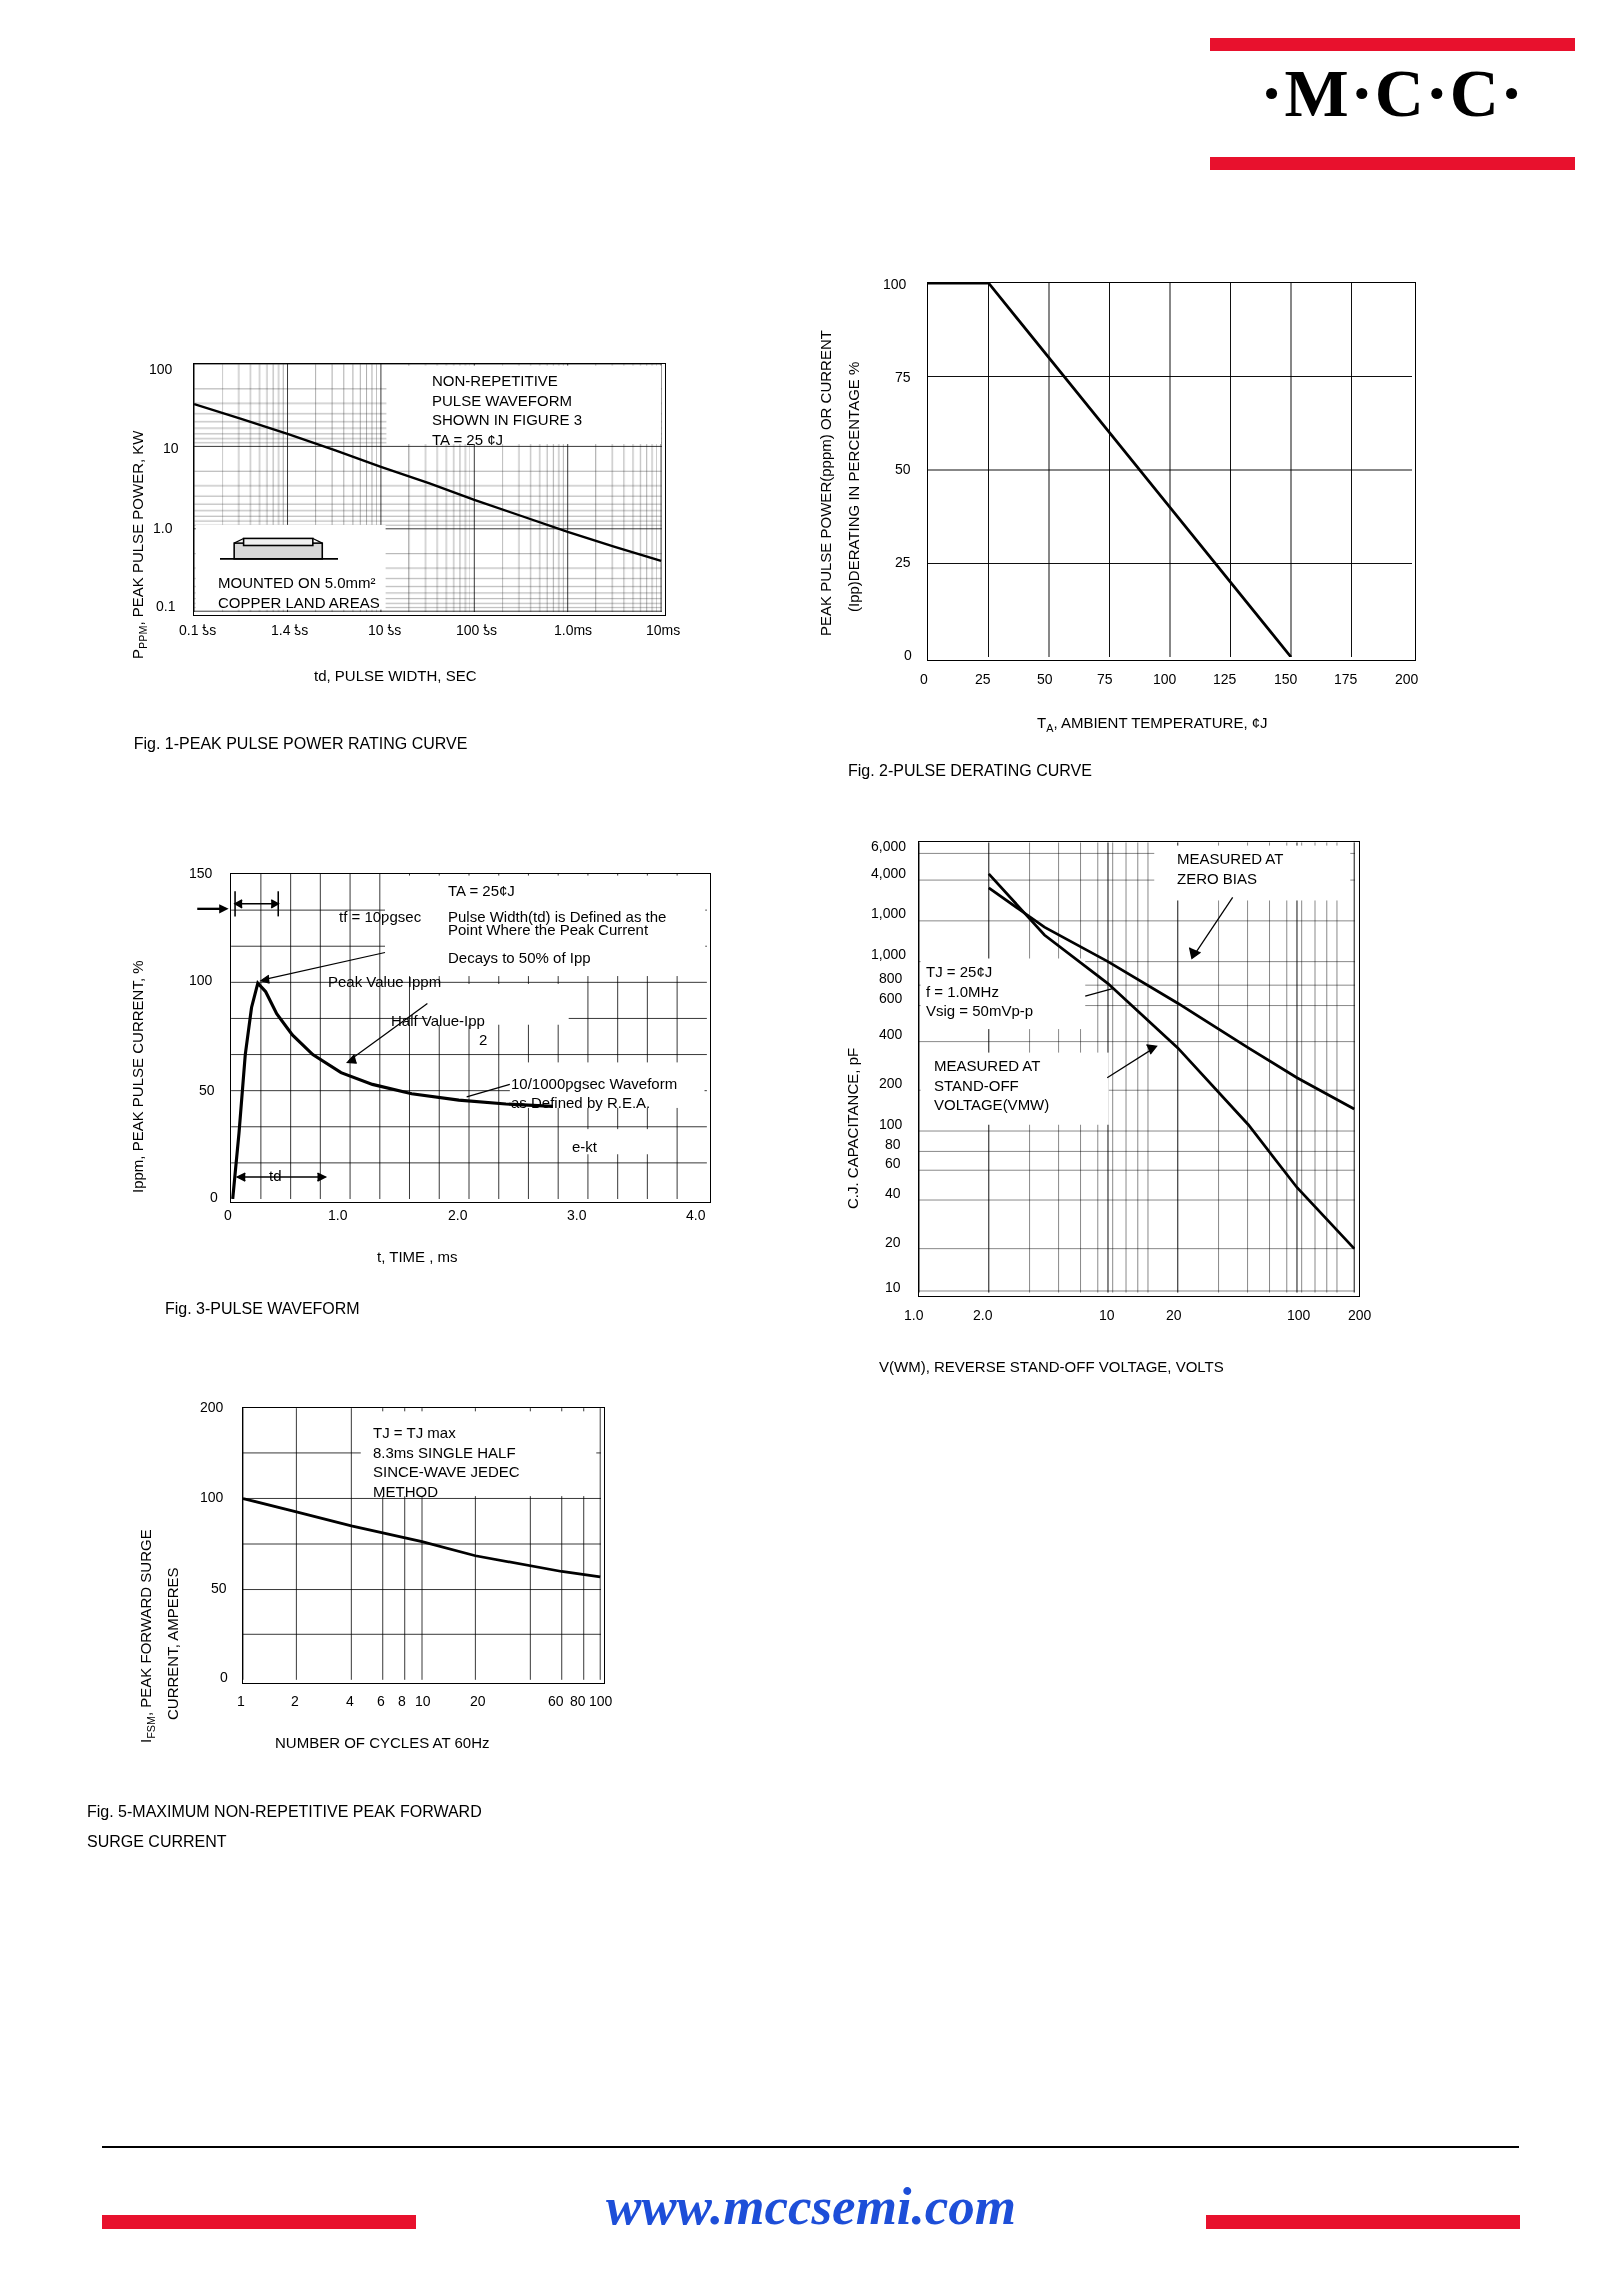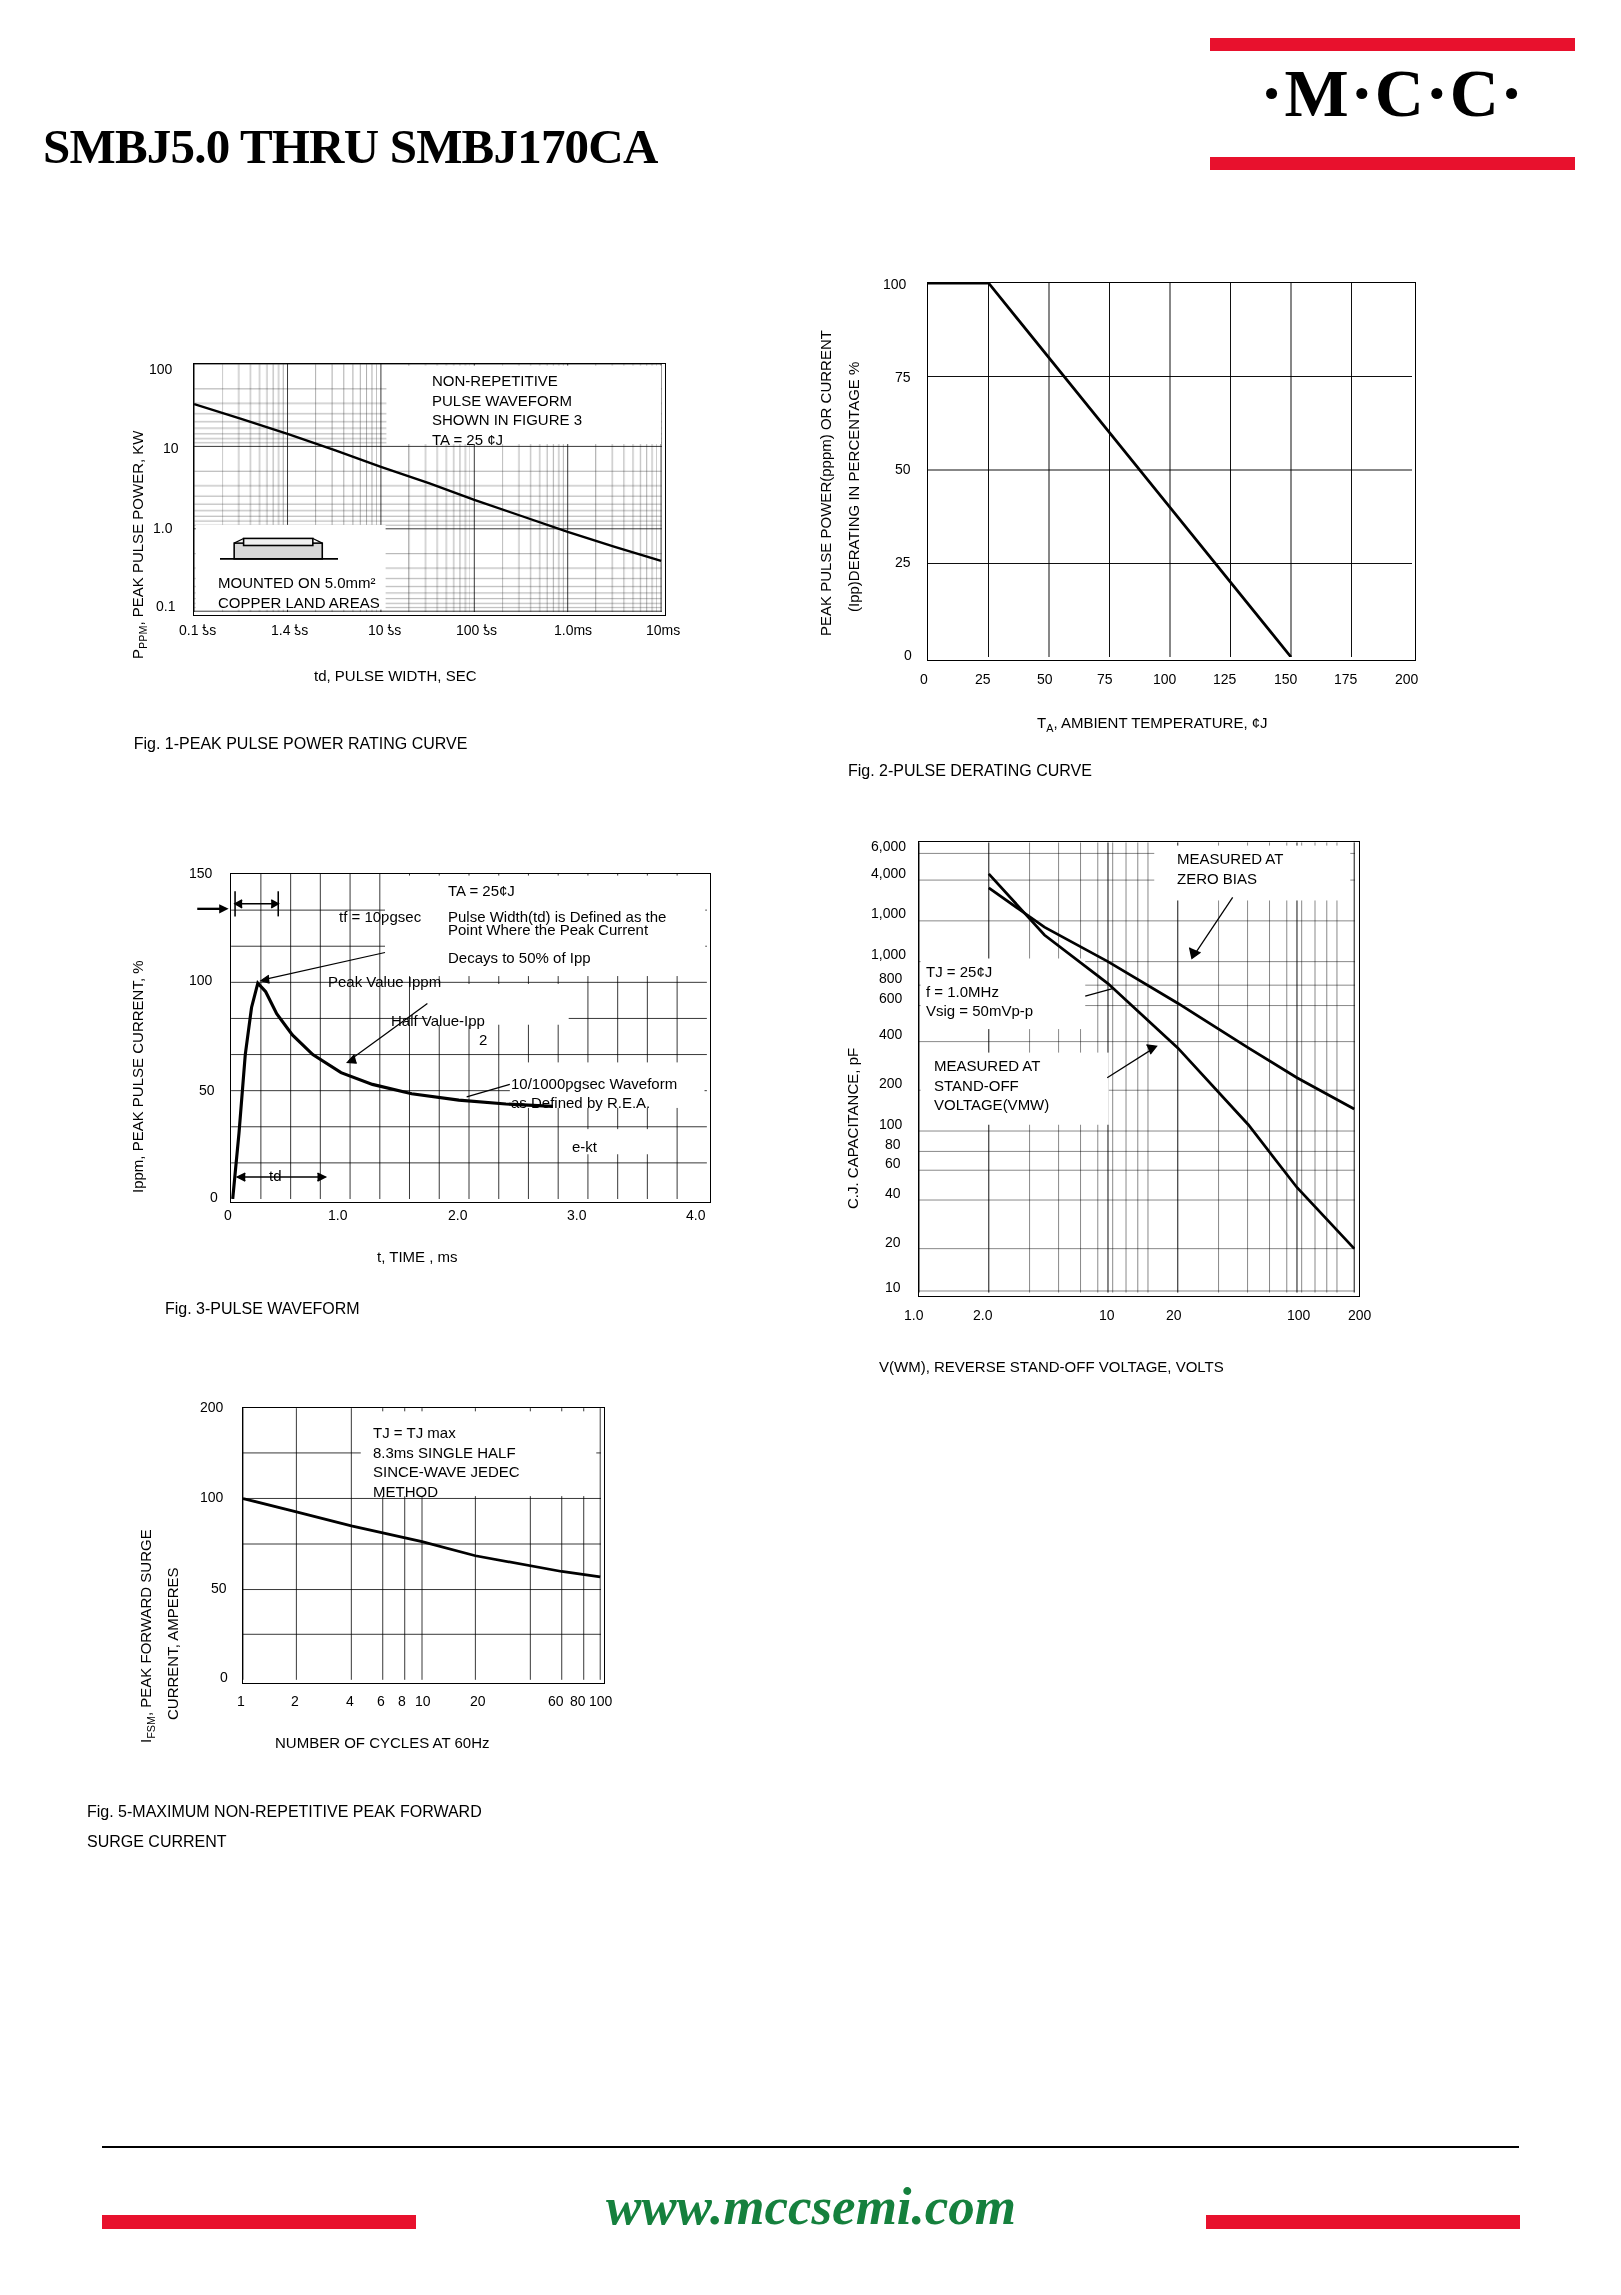--- a/index.html
+++ b/index.html
@@ -28,21 +28,21 @@
   }
 
   
   .footer{position:absolute;left:0;bottom:0;width:1622px;height:157px;}
   .foot-rule{position:absolute;left:102px;top:7.9px;width:1417px;height:2.4px;background:#000;}
   .foot-bar-l{position:absolute;left:102px;top:77px;width:314px;height:14px;background:#e8112d;}
   .foot-bar-r{position:absolute;right:102px;top:77px;width:314px;height:14px;background:#e8112d;}
   .foot-url{
     position:absolute;left:0;top:38px;width:1622px;text-align:center;
     font-family:"Liberation Serif", serif;font-style:italic;font-weight:bold;
-    font-size:53px;color:#15803d;
+    font-size:53px;color:#1d4ed8;
   }
 
   
   .fig{position:absolute;}
   .cap{
     position:absolute;text-align:left;font-size:16px;line-height:28px;
   }
   .ylab{
     position:absolute;transform-origin:0 0;transform:rotate(-90deg);
     font-size:15px;white-space:nowrap;
@@ -53,21 +53,20 @@
   .plot{position:absolute;border:1.6px solid #000;background:#fff;}
   svg{display:block;}
   sub{font-size:0.72em;}
 </style>
 </head>
 <body>
 
 <div class="page">
 
   <div class="hdr">
-    <div class="title">SMBJ5.0 THRU SMBJ170CA</div>
     <div class="logo-box">
       <div class="logo-bar top"></div>
       <div class="logo-text">·M·C·C·</div>
       <div class="logo-bar bot"></div>
     </div>
   </div>
 
   <div class="fig" style="left:118px;top:314px;width:628px;height:502px;">
     <div class="ylab" style="left:11px;top:345px;">
       P<sub>PPM</sub>, PEAK PULSE POWER, KW

